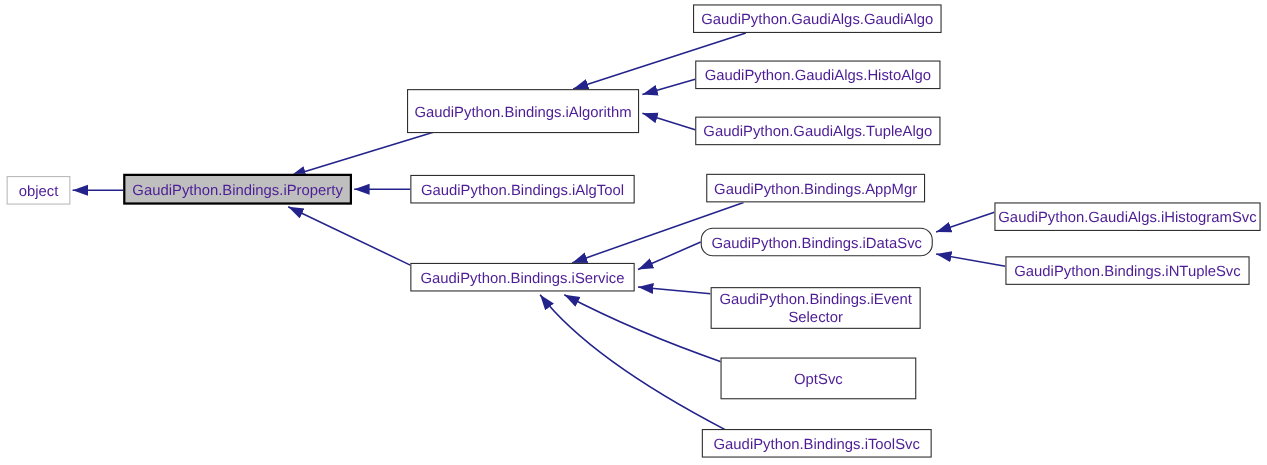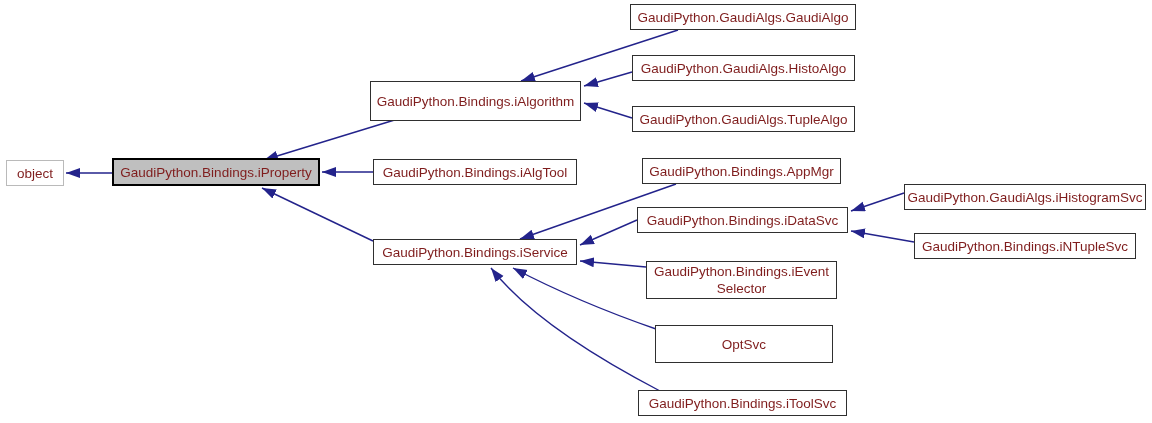--- a/index.html
+++ b/index.html
@@ -15,21 +15,21 @@
     position: absolute;
     left: 0; top: 0;
     width: 1152px; height: 423px;
     pointer-events: none;
   }
   .node {
     position: absolute;
     box-sizing: border-box;
     border: 1px solid #2f2f2f;
     background: #ffffff;
-    color: #7f1d1d;
+    color: #4c1d95;
     display: flex;
     flex-direction: column;
     align-items: center;
     justify-content: center;
     font-size: 13.5px;
     line-height: 17px;
     text-align: center;
     white-space: nowrap;
     cursor: pointer;
   }
@@ -103,21 +103,21 @@
   </div>
 
   <div class="node" style="left:632px; top:106px; width:223px; height:26px;">
     <span>GaudiPython.GaudiAlgs.TupleAlgo</span>
   </div>
 
   <div class="node" style="left:642px; top:158px; width:199px; height:26px;">
     <span>GaudiPython.Bindings.AppMgr</span>
   </div>
 
-  <div class="node" style="left:637px; top:207px; width:211px; height:26px;">
+  <div class="node" style="left:637px; top:207px; width:211px; height:26px;border-radius:11px;">
     <span>GaudiPython.Bindings.iDataSvc</span>
   </div>
 
   <div class="node" style="left:646px; top:261px; width:191px; height:38px;">
     <span>GaudiPython.Bindings.iEvent</span>
     <span>Selector</span>
   </div>
 
   <div class="node" style="left:655px; top:325px; width:178px; height:38px;">
     <span>OptSvc</span>

